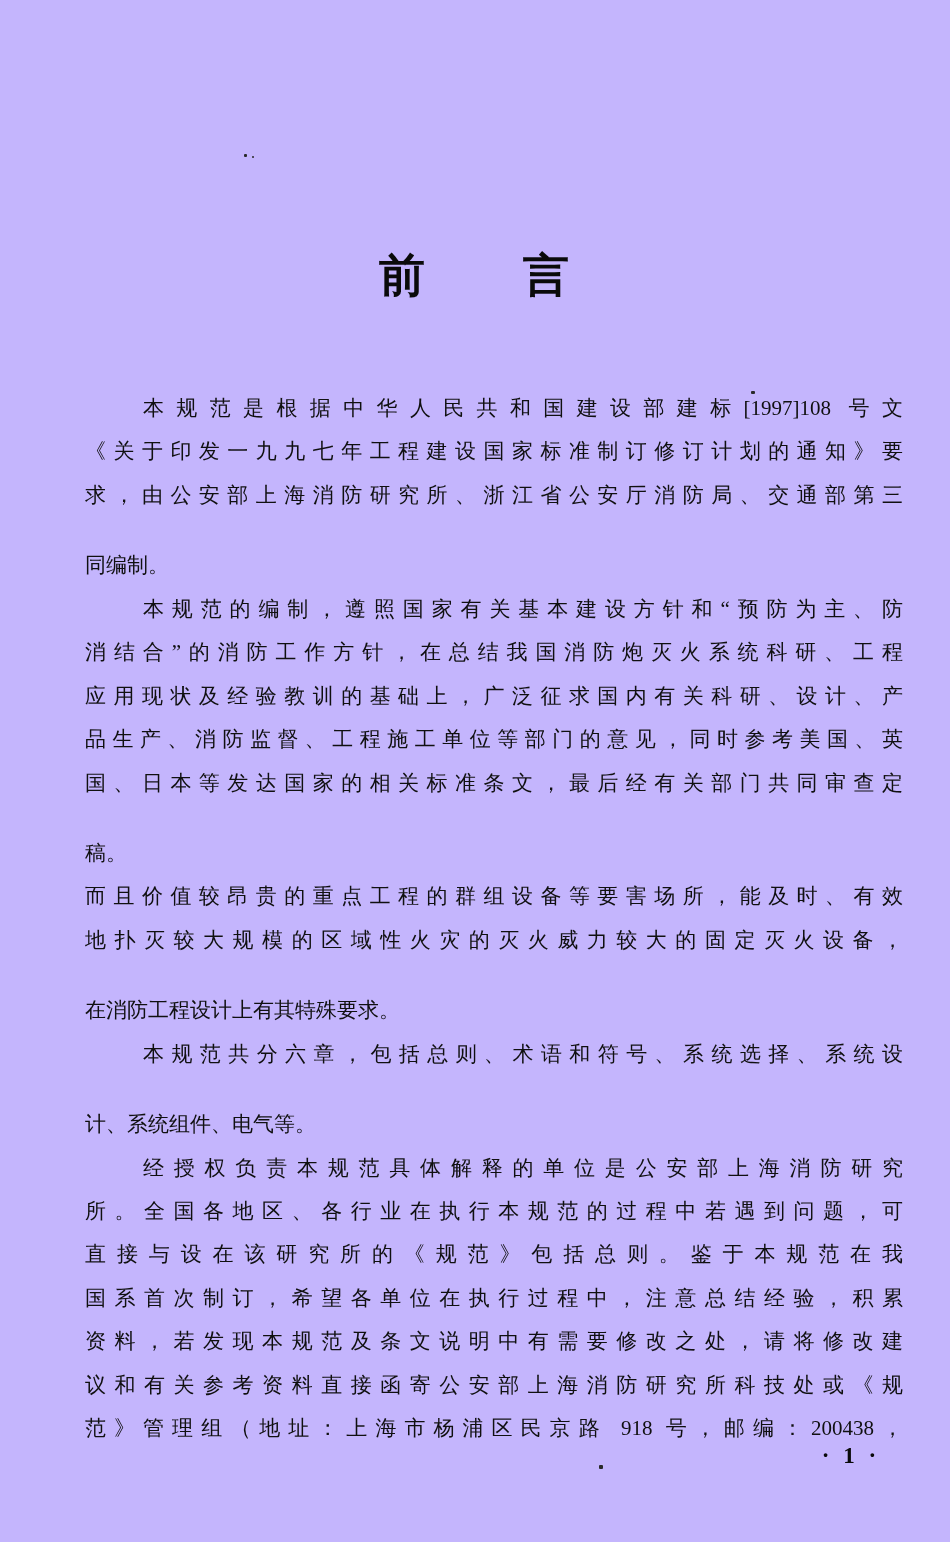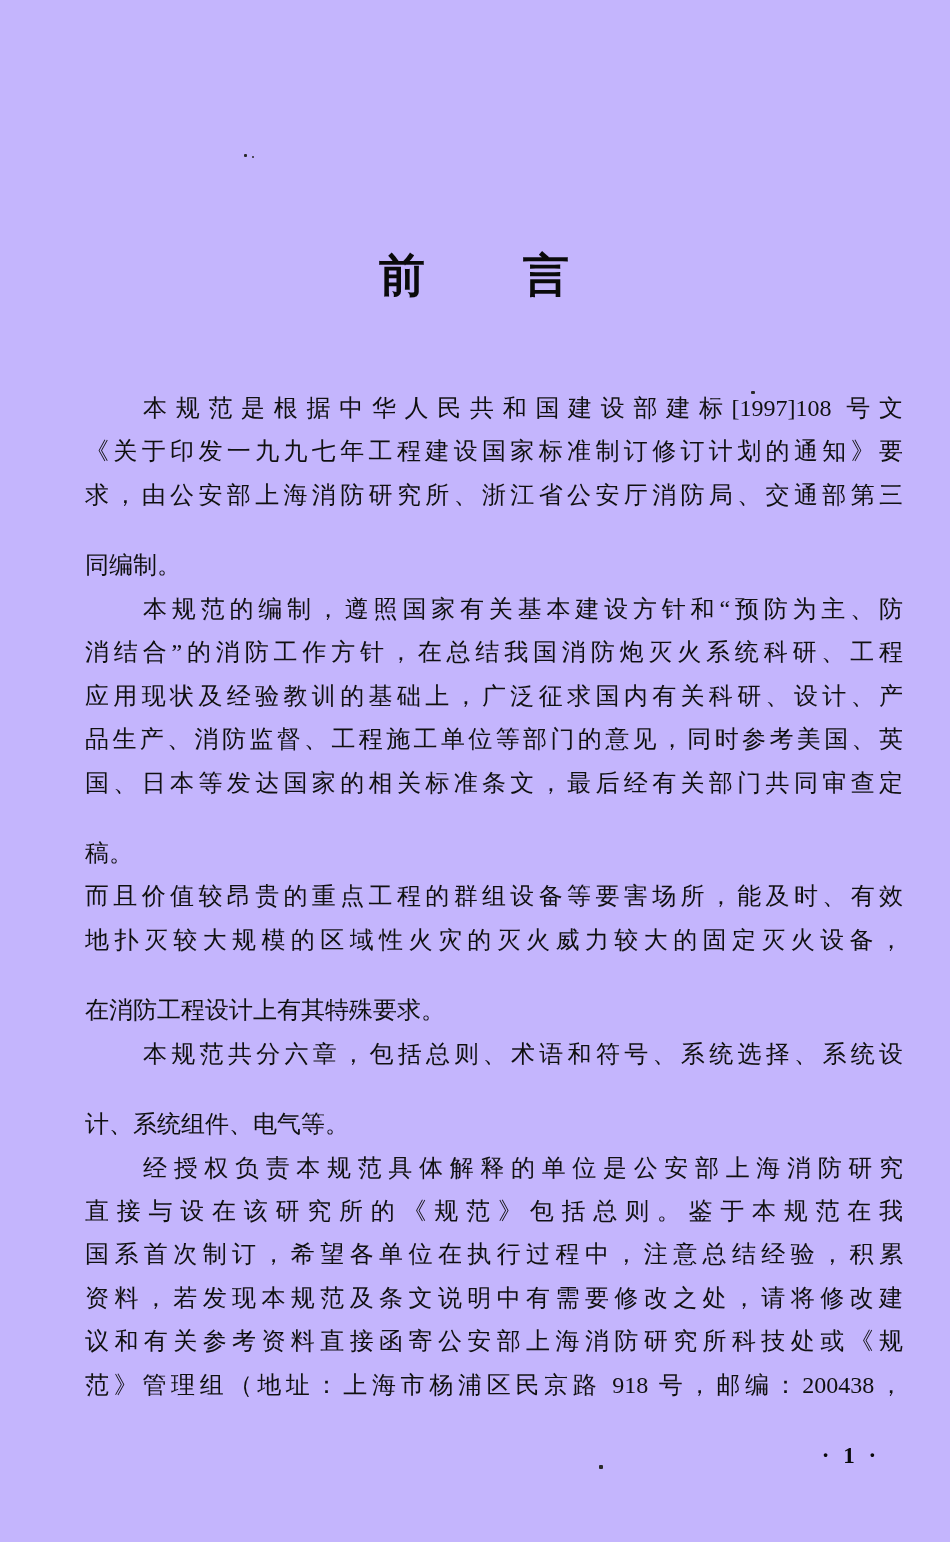--- a/index.html
+++ b/index.html
@@ -34,21 +34,21 @@
   .body-block {
     position: absolute;
     top: 387px;
     left: 85px;
     width: 818px;
   }
   .para { margin: 0; padding: 0; }
   .line {
     height: 43.45px;
     line-height: 43.45px;
-    font-size: 24px;
+    font-size: 21px;
     font-weight: 500;
     color: #101010;
     text-align: justify;
     text-align-last: justify;
     text-justify: auto;
     overflow: hidden;
     white-space: nowrap;
   }
   .line.indent { text-indent: 58px; }
   .line.end {
@@ -116,20 +116,21 @@
       <div class="line end">在消防工程设计上有其特殊要求。</div>
     </div>
 
     <div class="para">
       <div class="line indent">本规范共分六章，包括总则、术语和符号、系统选择、系统设</div>
       <div class="line end">计、系统组件、电气等。</div>
     </div>
 
     <div class="para">
       <div class="line indent">经授权负责本规范具体解释的单位是公安部上海消防研究</div>
+      <div class="line">所。全国各地区、各行业在执行本规范的过程中若遇到问题，可</div>
       <div class="line">直接与设在该研究所的《规范》包括总则。鉴于本规范在我</div>
       <div class="line">国系首次制订，希望各单位在执行过程中，注意总结经验，积累</div>
       <div class="line">资料，若发现本规范及条文说明中有需要修改之处，请将修改建</div>
       <div class="line">议和有关参考资料直接函寄公安部上海消防研究所科技处或《规</div>
       <div class="line">范》管理组（地址：上海市杨浦区民京路 918 号，邮编：200438，</div>
     </div>
 
   </div>
 
   <div class="page-number">· 1 ·</div>

